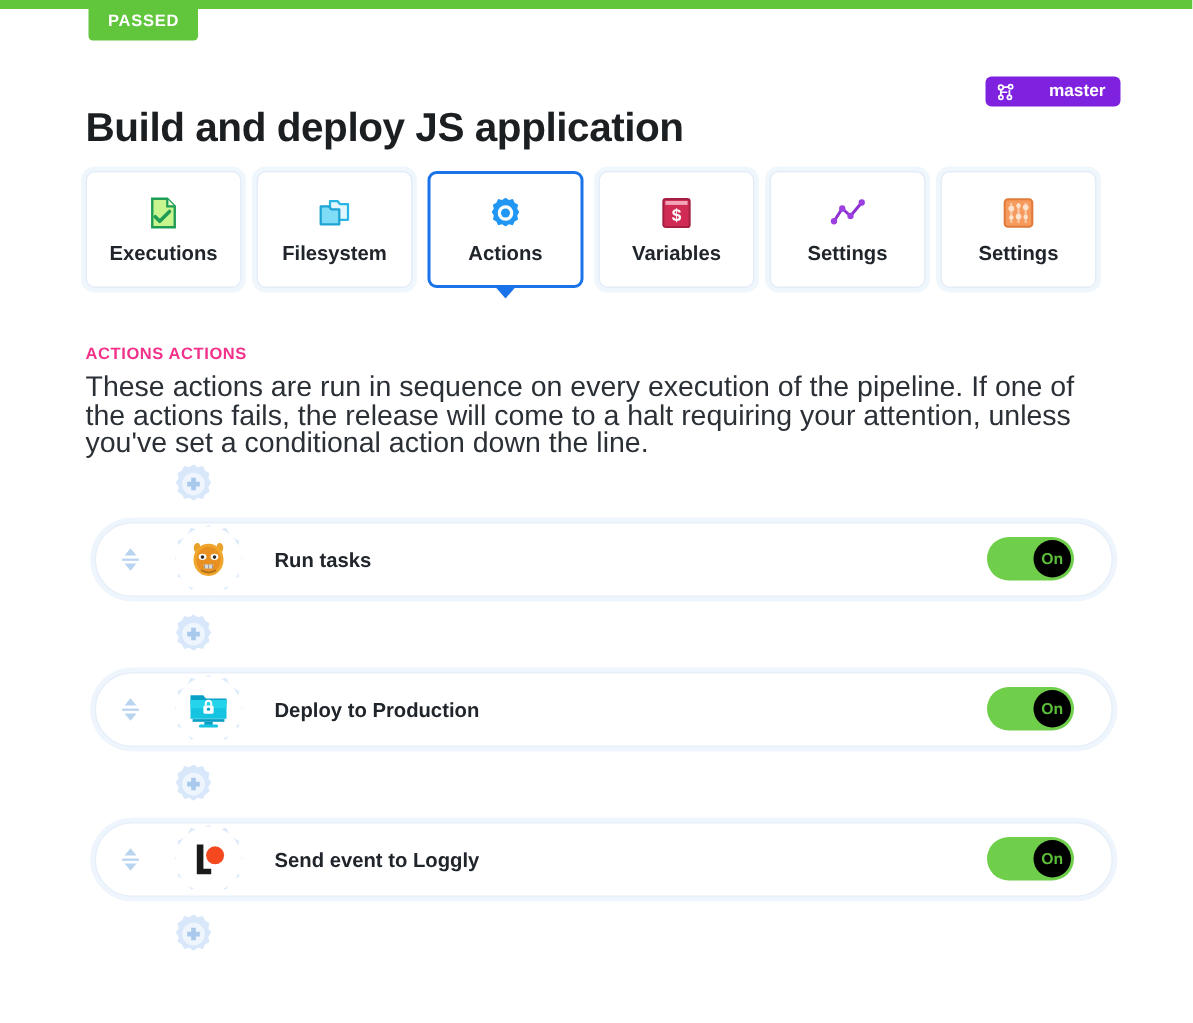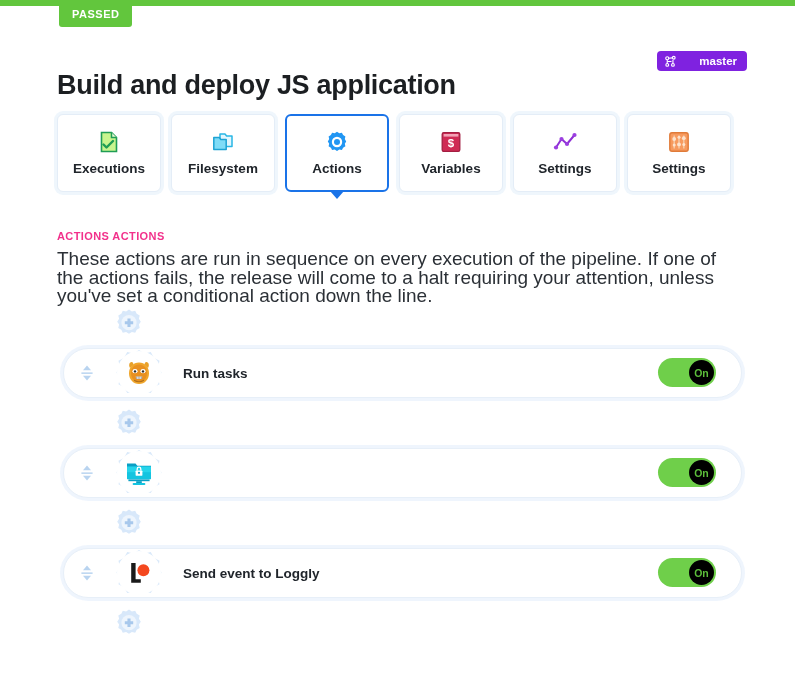--- a/index.html
+++ b/index.html
@@ -369,20 +369,21 @@
           <rect x="3" y="8.6" width="24" height="12.6" fill="#14c4e0"></rect>
           <path d="M3 8.6 h24 v5.6 h-24 z" fill="#25d4ea"></path>
           <rect x="11.6" y="12.4" width="6.8" height="5.4" rx="0.9" fill="#ffffff"></rect>
           <path d="M13.2 12.4 v-1.5 a1.8 1.8 0 0 1 3.6 0 v1.5" fill="none" stroke="#ffffff" stroke-width="1.3"></path>
           <circle cx="15" cy="14.8" r="1.1" fill="#0a9fc4"></circle>
           <rect x="4.4" y="21.4" width="21.2" height="1.8" fill="#0a9fc4"></rect>
           <rect x="12.2" y="23.2" width="5.6" height="2.1" fill="#0a9fc4"></rect>
           <rect x="8.6" y="25" width="12.8" height="2" rx="1" fill="#14c4e0"></rect>
         </svg>
       </span>
+      <span class="action-label">Deploy to Production</span>
       <span class="toggle">
         <span class="toggle-knob">On</span>
       </span>
     </div>
 
     <div class="add-wrap">
       <span class="add-btn">
         <svg width="30" height="30" viewBox="0 0 30 30">
           <path d="M15 1.6 l2.9 1.9 l3.3 -0.8 l1.5 3 l3 1.8 l-0.8 3.3 l1.9 2.9 l-1.9 2.9 l0.8 3.3 l-3 1.8 l-1.5 3 l-3.3 -0.8 l-2.9 1.9 l-2.9 -1.9 l-3.3 0.8 l-1.5 -3 l-3 -1.8 l0.8 -3.3 l-1.9 -2.9 l1.9 -2.9 l-0.8 -3.3 l3 -1.8 l1.5 -3 l3.3 0.8 z" fill="#d8e8fa"></path>
           <circle cx="15" cy="14.7" r="7.6" fill="#eef5fd"></circle>

